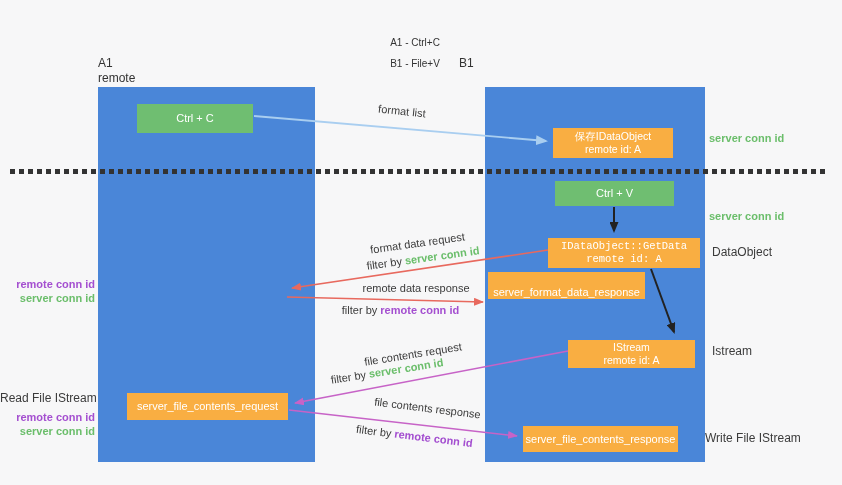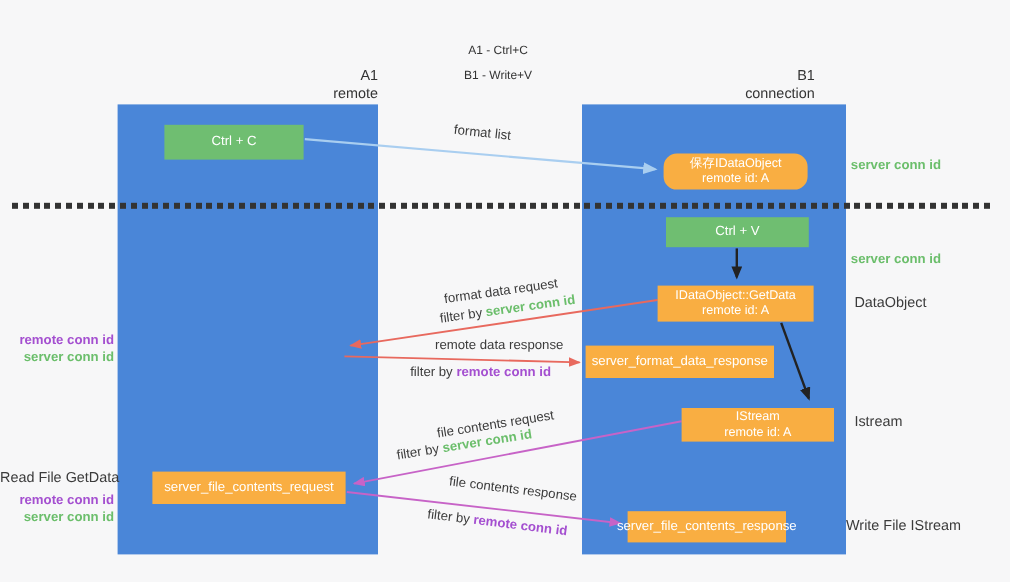--- a/index.html
+++ b/index.html
@@ -6,21 +6,21 @@
     --lane-blue:#4A86D8; --node-green:#6FBE71; --node-orange:#F9AE42;
     --arrow-lightblue:#A9CEF0; --arrow-red:#E8695E; --arrow-magenta:#C763C7;
     --arrow-black:#222222; --text-green:#6BBE6B; --text-purple:#A44FD0;
     --text-dark:#3B3B3B; --dotted-line:#333333; --bg:#F7F7F8;
   }
   html,body{margin:0;padding:0;}
   body{background:#e9e9e9;font-family:"Liberation Sans",sans-serif;}
   #canvas{position:relative;width:842px;height:485px;background:var(--bg);overflow:hidden;}
   .abs{position:absolute;}
   .title{left:300px;top:8px;width:230px;text-align:center;font-size:10px;line-height:21px;color:#333;margin-top:24px;}
-  .lane-header{top:56px;text-align:right;font-size:12px;line-height:15px;color:#333;}
+  .lane-header{top:56px;text-align:left;font-size:12px;line-height:15px;color:#333;}
   .lane{top:87px;height:375px;background:var(--lane-blue);}
   .node{display:flex;flex-direction:column;align-items:center;justify-content:center;
         color:#fff;font-size:11px;text-align:center;line-height:13px;}
   .node.green{background:var(--node-green);}
   .node.orange{background:var(--node-orange);}
   .node .l2{font-size:10.5px;}
   .edge-label{font-size:11px;color:var(--text-dark);text-align:center;white-space:nowrap;}
   .side-label{font-size:12px;color:var(--text-dark);white-space:nowrap;}
   .lbl-green{color:var(--text-green);font-weight:bold;font-size:11px;}
   .lbl-purple{color:var(--text-purple);font-weight:bold;font-size:11px;}
@@ -35,30 +35,29 @@
   .mk-lb{fill:var(--arrow-lightblue);} .mk-bk{fill:var(--arrow-black);}
   .mk-rd{fill:var(--arrow-red);} .mk-mg{fill:var(--arrow-magenta);}
 </style>
 </head>
 <body>
 
 <div id="canvas">
 
   <div class="abs title">
     <div>A1 - Ctrl+C</div>
-    <div>B1 - Write+V</div>
+    <div>B1 - File+V</div>
   </div>
 
   <div class="abs lane-header" style="left:98px;width:217px;">
     <div>A1</div>
     <div>remote</div>
   </div>
   <div class="abs lane-header" style="left:459px;width:220px;">
     <div>B1</div>
-    <div>connection</div>
   </div>
 
   <div class="abs lane" style="left:98px;width:217px;"></div>
   <div class="abs lane" style="left:485px;width:220px;"></div>
 
   <div class="abs" id="separator"></div>
 
   <svg id="arrows" class="abs" width="842" height="485" viewBox="0 0 842 485">
     <defs>
       <marker id="ah-lb" markerUnits="userSpaceOnUse" markerWidth="12" markerHeight="10" refX="10" refY="5" orient="auto">
@@ -80,49 +79,49 @@
     <line class="st-rd" x1="548" y1="250" x2="292" y2="288" marker-end="url(#ah-rd)"></line>
     <line class="st-rd" x1="287" y1="297" x2="483" y2="302" marker-end="url(#ah-rd)"></line>
     <line class="st-mg" x1="568" y1="351" x2="295" y2="403" marker-end="url(#ah-mg)"></line>
     <line class="st-mg" x1="289" y1="410" x2="517" y2="436" marker-end="url(#ah-mg)"></line>
   </svg>
 
   <div class="abs node green" style="left:137px;top:104px;width:116px;height:29px;">
     <span>Ctrl + C</span>
   </div>
 
-  <div class="abs node orange" style="left:553px;top:128px;width:120px;height:30px;border-radius:11px;">
+  <div class="abs node orange" style="left:553px;top:128px;width:120px;height:30px;">
     <span class="l2">保存IDataObject</span>
     <span class="l2">remote id: A</span>
   </div>
 
   <div class="abs node green" style="left:555px;top:181px;width:119px;height:25px;">
     <span>Ctrl + V</span>
   </div>
 
-  <div class="abs node orange" style="left:548px;top:238px;width:130px;height:30px;">
+  <div class="abs node orange" style="left:548px;top:238px;width:152px;height:30px;font-family:Liberation Mono, monospace;">
     <span class="l2">IDataObject::GetData</span>
     <span class="l2">remote id: A</span>
   </div>
 
 
-  <div class="abs node orange" style="left:488px;top:288px;width:157px;height:27px;">
+  <div class="abs node orange" style="left:488px;top:272px;width:157px;height:27px;justify-content:flex-end;">
     <span>server_format_data_response</span>
   </div>
 
   <div class="abs node orange" style="left:568px;top:340px;width:127px;height:28px;">
     <span class="l2">IStream</span>
     <span class="l2">remote id: A</span>
   </div>
 
   <div class="abs node orange" style="left:127px;top:393px;width:161px;height:27px;">
     <span>server_file_contents_request</span>
   </div>
 
-  <div class="abs node orange" style="left:523px;top:426px;width:132px;height:26px;align-items:center;">
+  <div class="abs node orange" style="left:523px;top:426px;width:155px;height:26px;align-items:center;">
     <span>server_file_contents_response</span>
   </div>
 
   <div class="abs edge-label" style="left:352px;top:105px;width:100px;transform:rotate(6deg);">format list</div>
 
   <div class="abs edge-label" style="left:360px;top:237px;width:115px;transform:rotate(-8deg);">format data request</div>
   <div class="abs edge-label" style="left:358px;top:252px;width:130px;transform:rotate(-8deg);">
     <span>filter by </span><span class="lbl-green">server conn id</span>
   </div>
 
@@ -142,17 +141,17 @@
   </div>
 
   <div class="abs side-label lbl-green" style="left:709px;top:132px;">server conn id</div>
   <div class="abs side-label lbl-green" style="left:709px;top:210px;">server conn id</div>
   <div class="abs side-label" style="left:712px;top:245px;">DataObject</div>
   <div class="abs side-label" style="left:712px;top:344px;">Istream</div>
   <div class="abs side-label" style="left:705px;top:431px;">Write File IStream</div>
 
   <div class="abs side-label lbl-purple right-align" style="left:0;top:278px;width:95px;">remote conn id</div>
   <div class="abs side-label lbl-green right-align" style="left:0;top:292px;width:95px;">server conn id</div>
-  <div class="abs side-label right-align" style="left:0;top:391px;width:94px;">Read File GetData</div>
+  <div class="abs side-label right-align" style="left:0;top:391px;width:94px;">Read File IStream</div>
   <div class="abs side-label lbl-purple right-align" style="left:0;top:411px;width:95px;">remote conn id</div>
   <div class="abs side-label lbl-green right-align" style="left:0;top:425px;width:95px;">server conn id</div>
 
 </div>
 
 </body></html>

